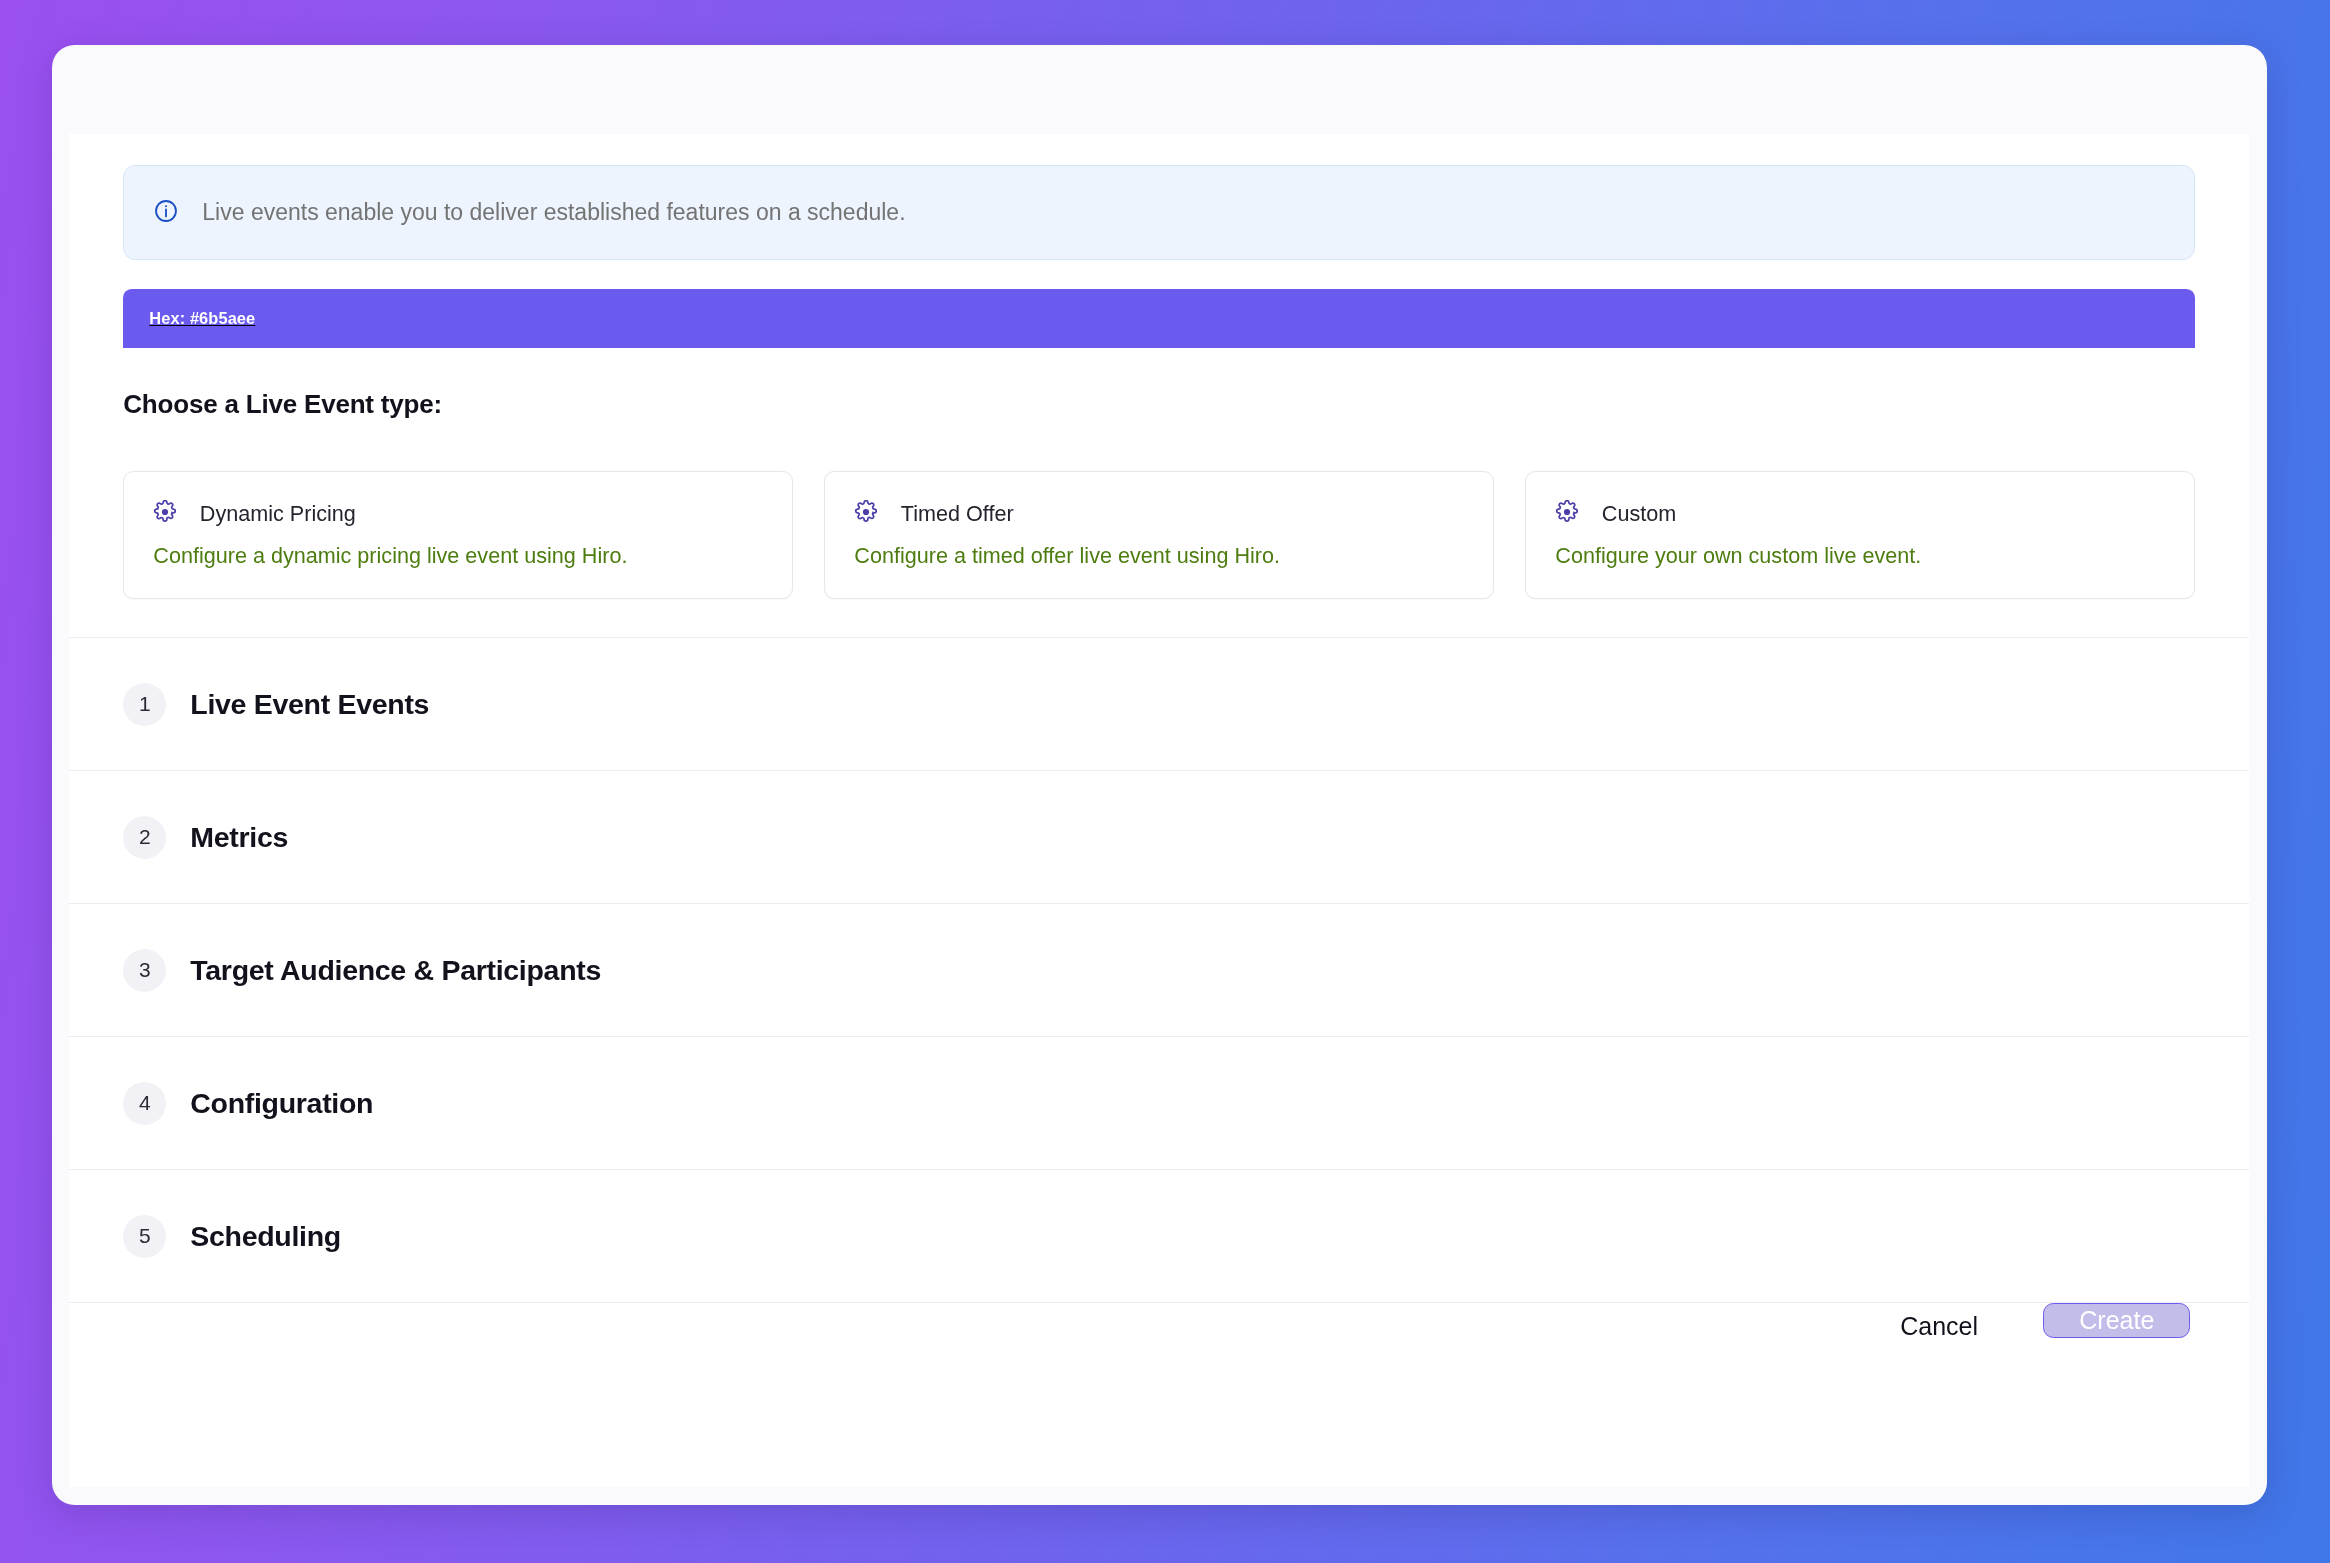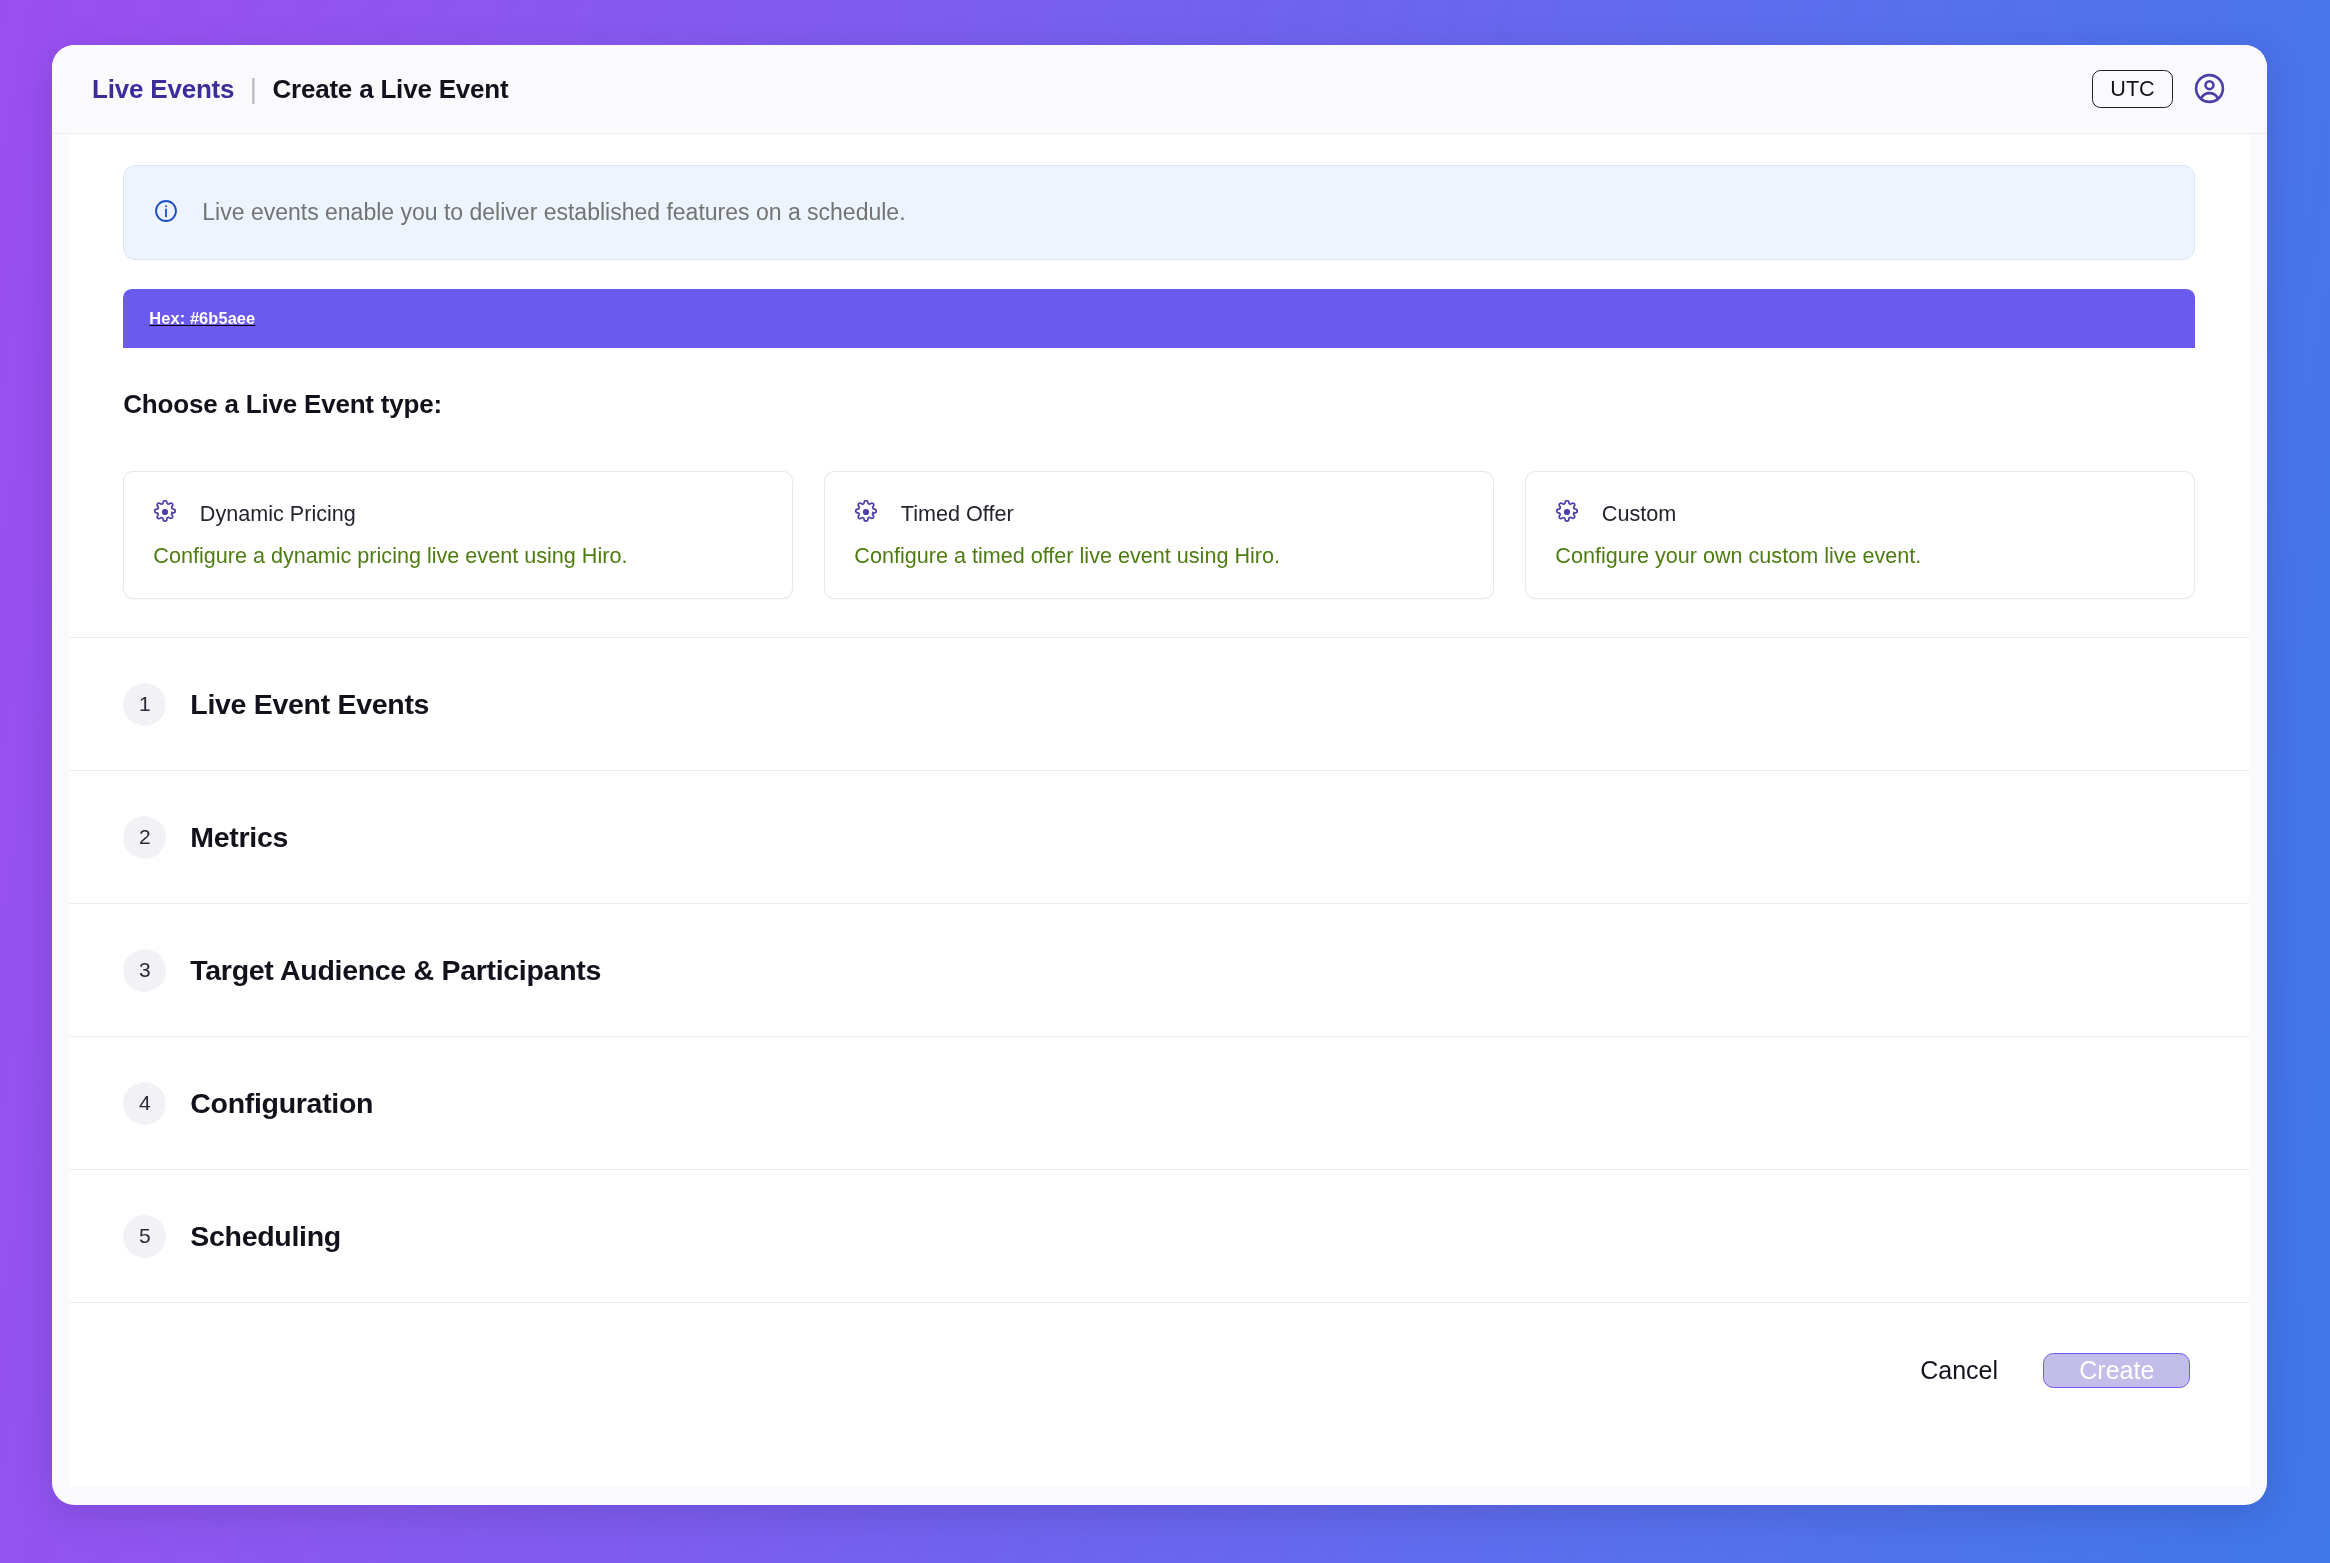--- a/index.html
+++ b/index.html
@@ -196,23 +196,23 @@
     font-size: 28.5px;
     font-weight: bold;
     color: #12121c;
     letter-spacing: -0.3px;
   }
 
   
   .footer {
     height: 134px;
     display: flex;
-    align-items: center;
+    align-items: flex-start;
     justify-content: flex-end;
-    gap: 40px;
+    gap: 60px;
     padding: 0 59px 0 54px;
   }
   .cancel-btn {
     background: none;
     border: none;
     font-family: "Liberation Sans", sans-serif;
     font-size: 25px;
     color: #12121c;
     cursor: pointer;
     padding: 8.6px 5.2px;
@@ -226,38 +226,20 @@
     font-size: 25px;
     padding: 2px 35px;
     cursor: default;
   }
 </style>
 </head>
 <body>
 
 <div class="app-panel">
 
-  <div class="app-header">
-    <div class="breadcrumb">
-      <span class="crumb-root">Live Events</span>
-      <span class="crumb-sep">|</span>
-      <span class="crumb-current">Create a Live Event</span>
-    </div>
-
-    <div class="header-right">
-      <button class="utc-btn">UTC</button>
-      <span class="account-icon">
-        <svg width="35" height="35" viewBox="0 0 24 24" fill="none" stroke="#4b3fa8" stroke-width="1.8">
-          <circle cx="12" cy="12" r="9.2"></circle>
-          <circle cx="12" cy="9.7" r="2.7"></circle>
-          <path d="M6.3 18.6c1.2-2.2 3.3-3.4 5.7-3.4s4.5 1.2 5.7 3.4" stroke-linecap="round"></path>
-        </svg>
-      </span>
-    </div>
-  </div>
 
   <div class="content-card">
 
     <div class="content-inner">
 
       <div class="info-banner">
         <span>
           <svg width="26" height="26" viewBox="0 0 24 24" fill="none" stroke="#1c4fc4" stroke-width="1.7">
             <circle cx="12" cy="12" r="9.2"></circle>
             <circle cx="12" cy="7.6" r="0.95" fill="#1c4fc4" stroke="none"></circle>

